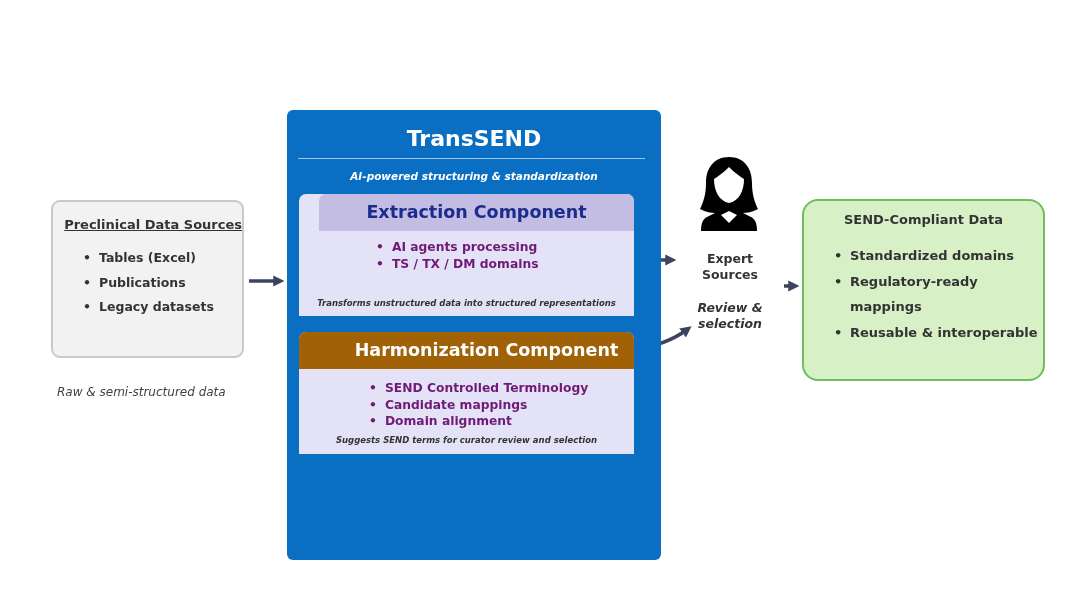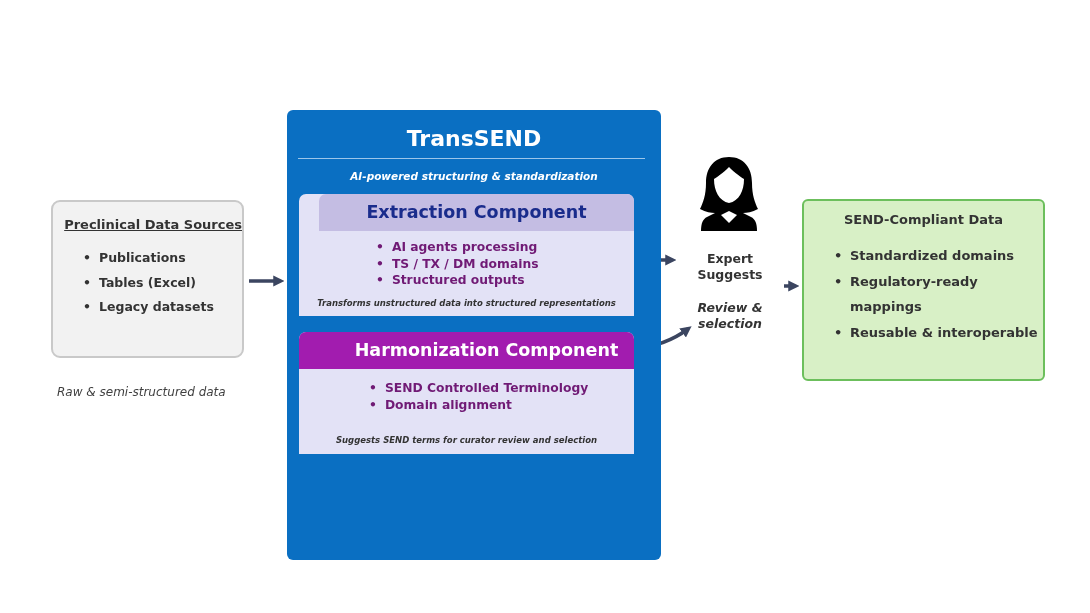--- a/index.html
+++ b/index.html
@@ -21,38 +21,38 @@
               border-radius:6px; }
   #main-title { left:0; right:0; top:16px; text-align:center; color:#fff; font-weight:bold; font-size:22px; }
   #main-rule { left:11px; right:16px; top:48px; height:1px; background:#9cc6ea; }
   #main-sub { left:0; right:0; top:60px; text-align:center; color:#fff; font-style:italic; font-weight:bold; font-size:10.5px; }
 
   .comp { position:absolute; left:12px; width:335px; background:#e3e2f6; border-radius:7px 7px 0 0; }
   .comp-head { height:37px; line-height:37px; text-align:center; font-weight:bold; font-size:17.5px; border-radius:7px 7px 0 0; }
   #ext { top:84px; height:122px; }
   #ext .comp-head { background:#c4bde3; color:#1a2c8c;margin-left:20px; }
   #harm { top:222px; height:122px; }
-  #harm .comp-head { background:#a21caf; color:#ffffff;padding-left:40px; }
+  #harm .comp-head { background:#a16207; color:#ffffff;padding-left:40px; }
   .comp-list { margin:0; padding:0; list-style:none; position:absolute; }
   .comp-list li { font-weight:bold; font-size:12.3px; line-height:16.5px; color:#701a75; white-space:nowrap; }
   .comp-list li::before { content:"•"; margin-right:8px; }
   #ext .comp-list { left:77px; top:45px; }
   #harm .comp-list { left:70px; top:48px; }
   .comp-note { position:absolute; left:0; right:0; text-align:center; font-style:italic; font-weight:bold; font-size:8.5px; color:#333; }
   #ext .comp-note { top:104px; }
   #harm .comp-note { top:103px; }
 
   
   #curator-icon { left:697px; top:155px; width:64px; height:76px; }
   #curator-label { left:690px; top:251px; width:80px; text-align:center; font-weight:bold; font-size:12.5px; line-height:16px; color:#333; }
   #curator-sub { left:690px; top:300px; width:80px; text-align:center; font-weight:bold; font-style:italic; font-size:12.5px; line-height:16px; color:#333; }
 
   
   #out-box { left:802px; top:199px; width:243px; height:182px; background:#d8f0c6;
-             border:2.5px solid #6cbf5c; border-radius:6px; box-sizing:border-box; }
+             border:2.5px solid #6cbf5c; border-radius:16px; box-sizing:border-box; }
   #out-title { left:0; right:0; top:11px; text-align:center; font-weight:bold; font-size:13px; color:#333; }
   .out-list { position:absolute; left:30px; top:42px; margin:0; padding:0; list-style:none; width:205px; }
   .out-list li { font-weight:bold; font-size:13px; line-height:25.5px; color:#333; padding-left:16px; text-indent:-16px; }
   .out-list li::before { content:"•"; display:inline-block; width:16px; text-indent:0; }
 
   svg.arrows { position:absolute; left:0; top:0; }
 </style>
 </head>
 <body>
 
@@ -64,60 +64,60 @@
   </defs>
   <line x1="249" y1="281" x2="280" y2="281" stroke="#3b4560" stroke-width="3.5" marker-end="url(#ah)"></line>
   <line x1="644" y1="260" x2="672" y2="260" stroke="#3b4560" stroke-width="3.5" marker-end="url(#ah)"></line>
   <path d="M636,348 Q665,346 688,329" fill="none" stroke="#3b4560" stroke-width="3.5" marker-end="url(#ah)"></path>
   <line x1="784" y1="286" x2="795" y2="286" stroke="#3b4560" stroke-width="3.5" marker-end="url(#ah)"></line>
 </svg>
 
 <div id="src-box" class="abs">
   <div id="src-title" class="abs">Preclinical Data Sources</div>
   <ul class="src-list">
+    <li>Tables (Excel)</li>
     <li>Publications</li>
-    <li>Tables (Excel)</li>
     <li>Legacy datasets</li>
   </ul>
 </div>
 <div id="src-caption" class="abs">Raw &amp; semi-structured data</div>
 
 <div id="main-box" class="abs">
   <div id="main-title" class="abs">TransSEND</div>
   <div id="main-rule" class="abs"></div>
   <div id="main-sub" class="abs">AI-powered structuring &amp; standardization</div>
 
   <div id="ext" class="comp">
     <div class="comp-head">Extraction Component</div>
     <ul class="comp-list">
       <li>AI agents processing</li>
       <li>TS / TX / DM domains</li>
-      <li>Structured outputs</li>
     </ul>
     <div class="comp-note">Transforms unstructured data into structured representations</div>
   </div>
 
   <div id="harm" class="comp">
     <div class="comp-head">Harmonization Component</div>
     <ul class="comp-list">
       <li>SEND Controlled Terminology</li>
+      <li>Candidate mappings</li>
       <li>Domain alignment</li>
     </ul>
     <div class="comp-note">Suggests SEND terms for curator review and selection</div>
   </div>
 </div>
 
 <svg id="curator-icon" class="abs" viewBox="0 0 64 76">
   <path fill="#000" d="M32 2 C17 2 9 13 9 28 C9 40 6 48 3 54 C9 57 14 58 18 58 L10 62 C6 64 4 68 4 76 L60 76 C60 68 58 64 54 62 L46 58 C50 58 55 57 61 54 C58 48 55 40 55 28 C55 13 47 2 32 2 Z"></path>
   <path fill="#fff" d="M32 12 C26 18 20 22 17 24 C17 36 22 46 32 48 C42 46 47 36 47 24 C44 22 38 18 32 12 Z"></path>
   <path fill="#fff" d="M24 60 L32 68 L40 60 L32 56 Z"></path>
 </svg>
 <div id="curator-label" class="abs">
   <div>Expert</div>
-  <div>Suggests</div>
+  <div>Sources</div>
 </div>
 <div id="curator-sub" class="abs">
   <div>Review &amp;</div>
   <div>selection</div>
 </div>
 
 <div id="out-box" class="abs">
   <div id="out-title" class="abs">SEND-Compliant Data</div>
   <ul class="out-list">
     <li>Standardized domains</li>

